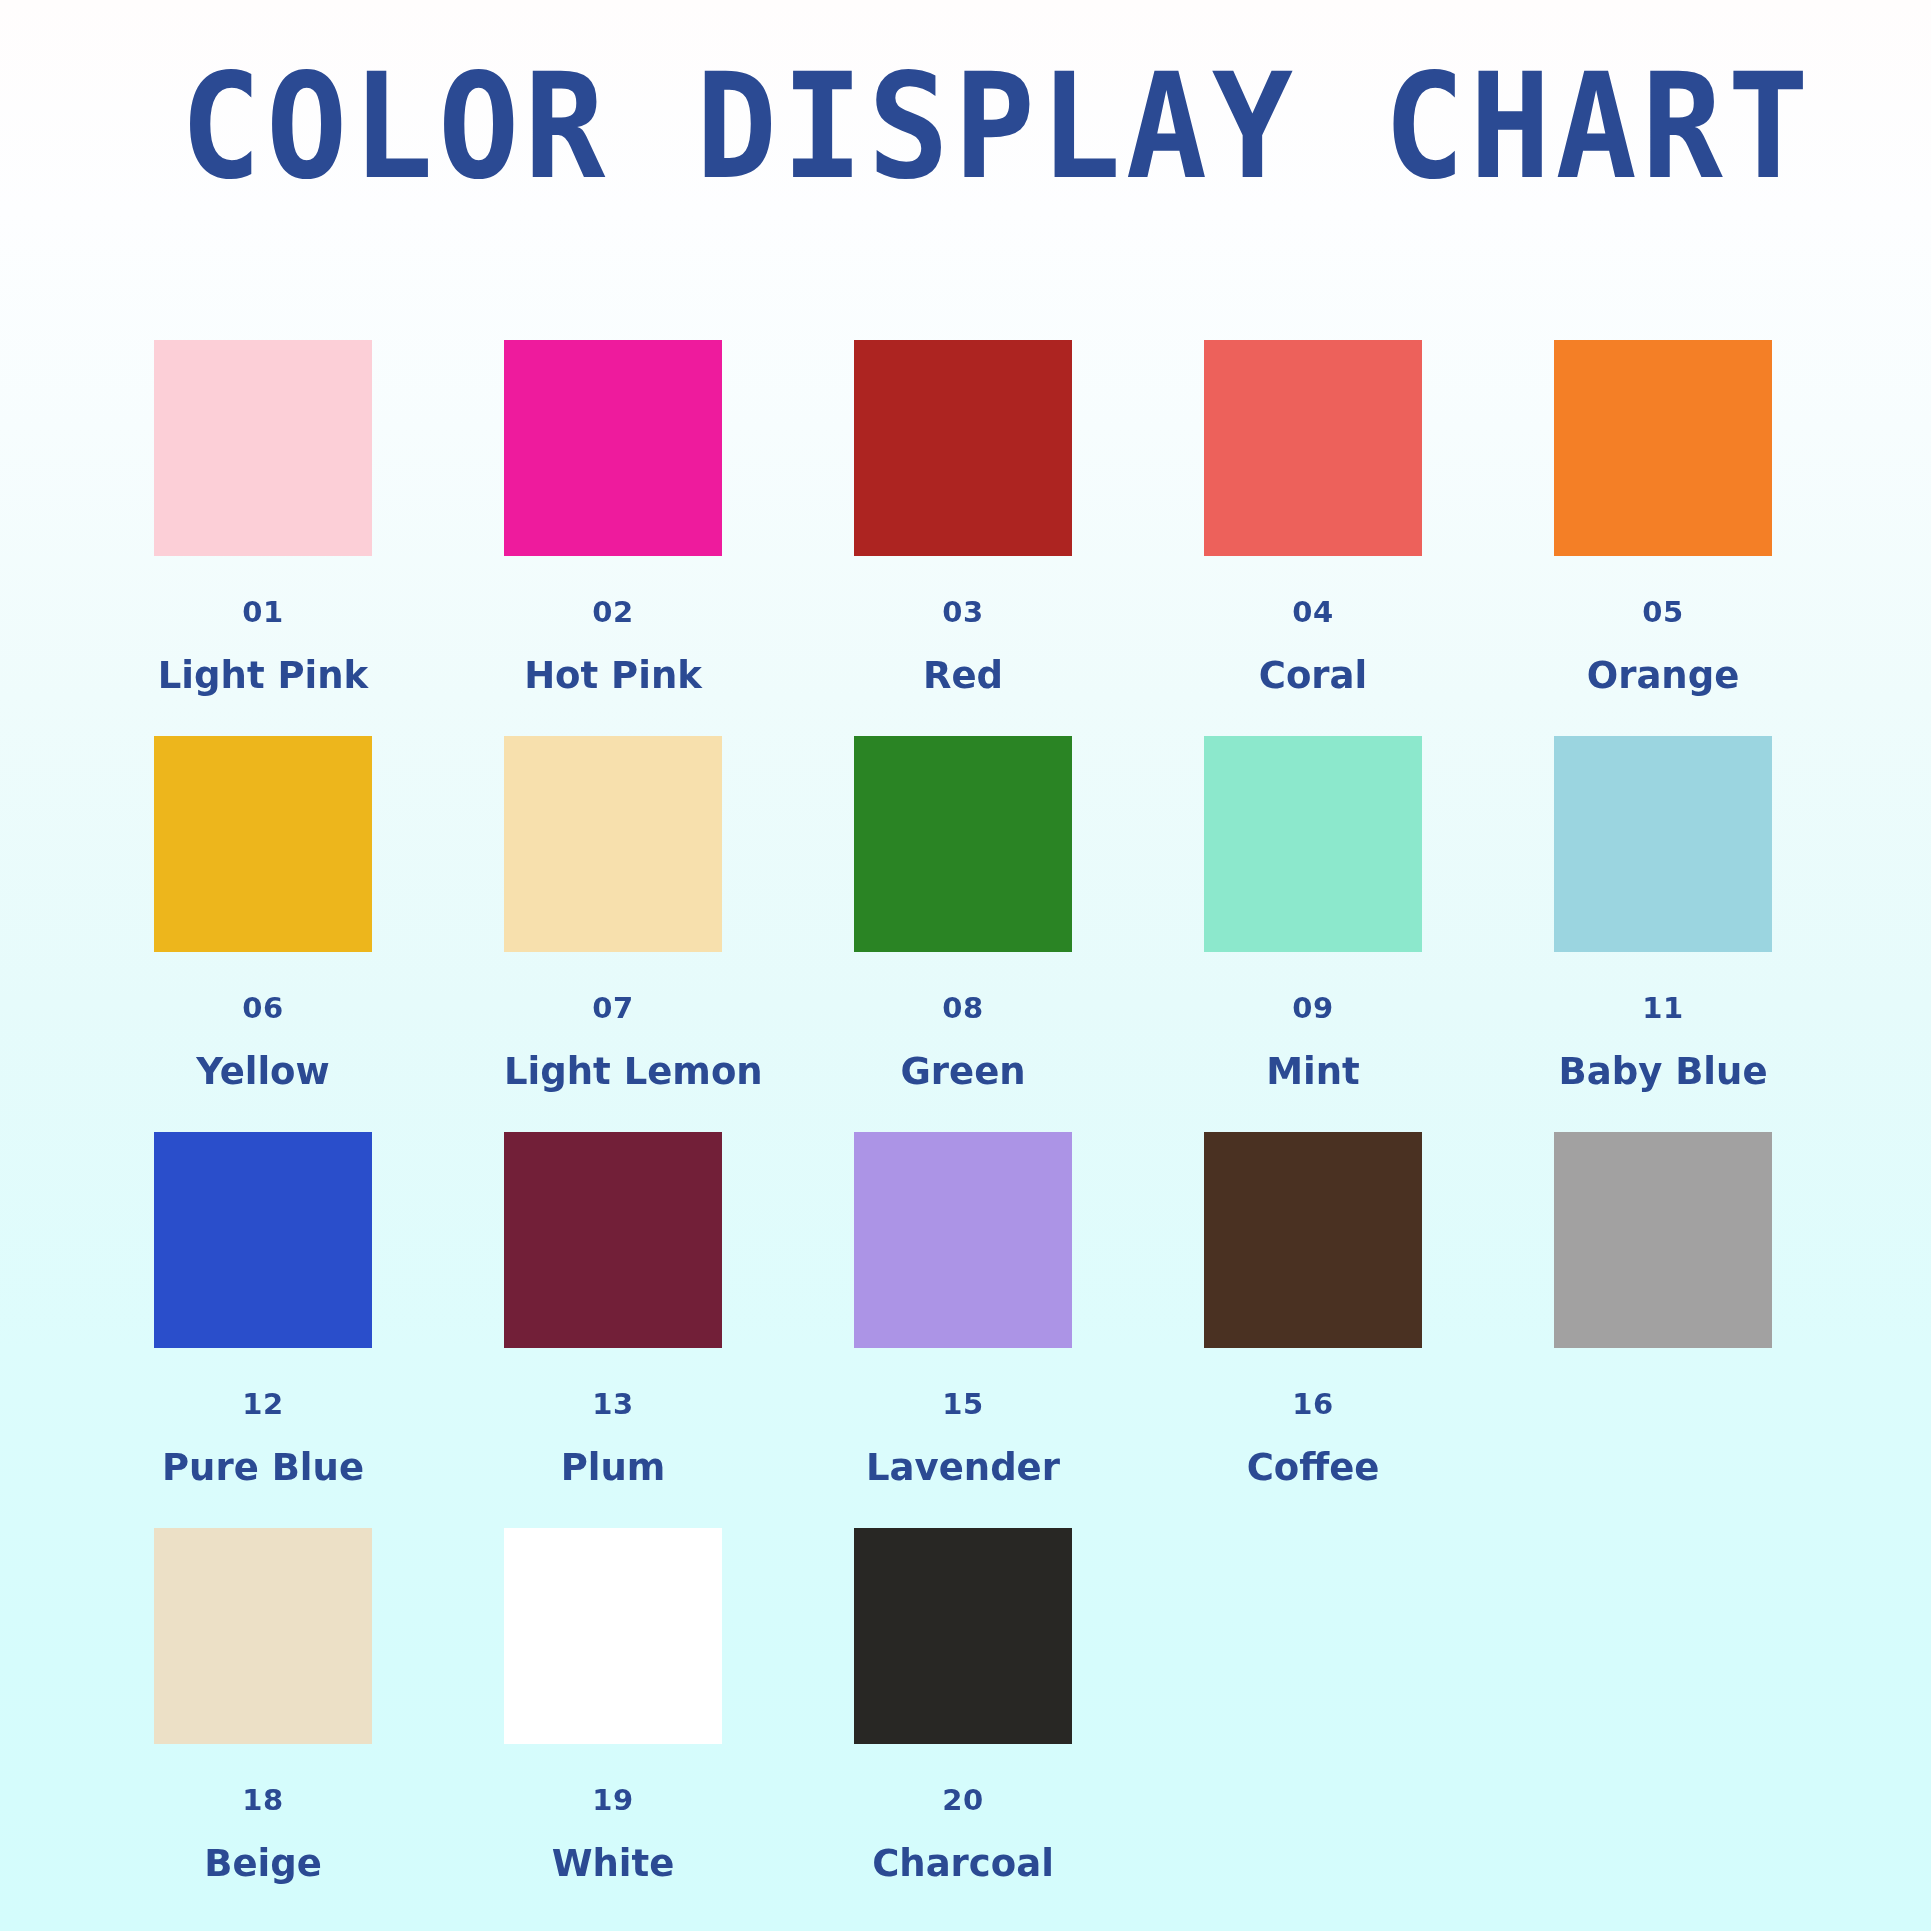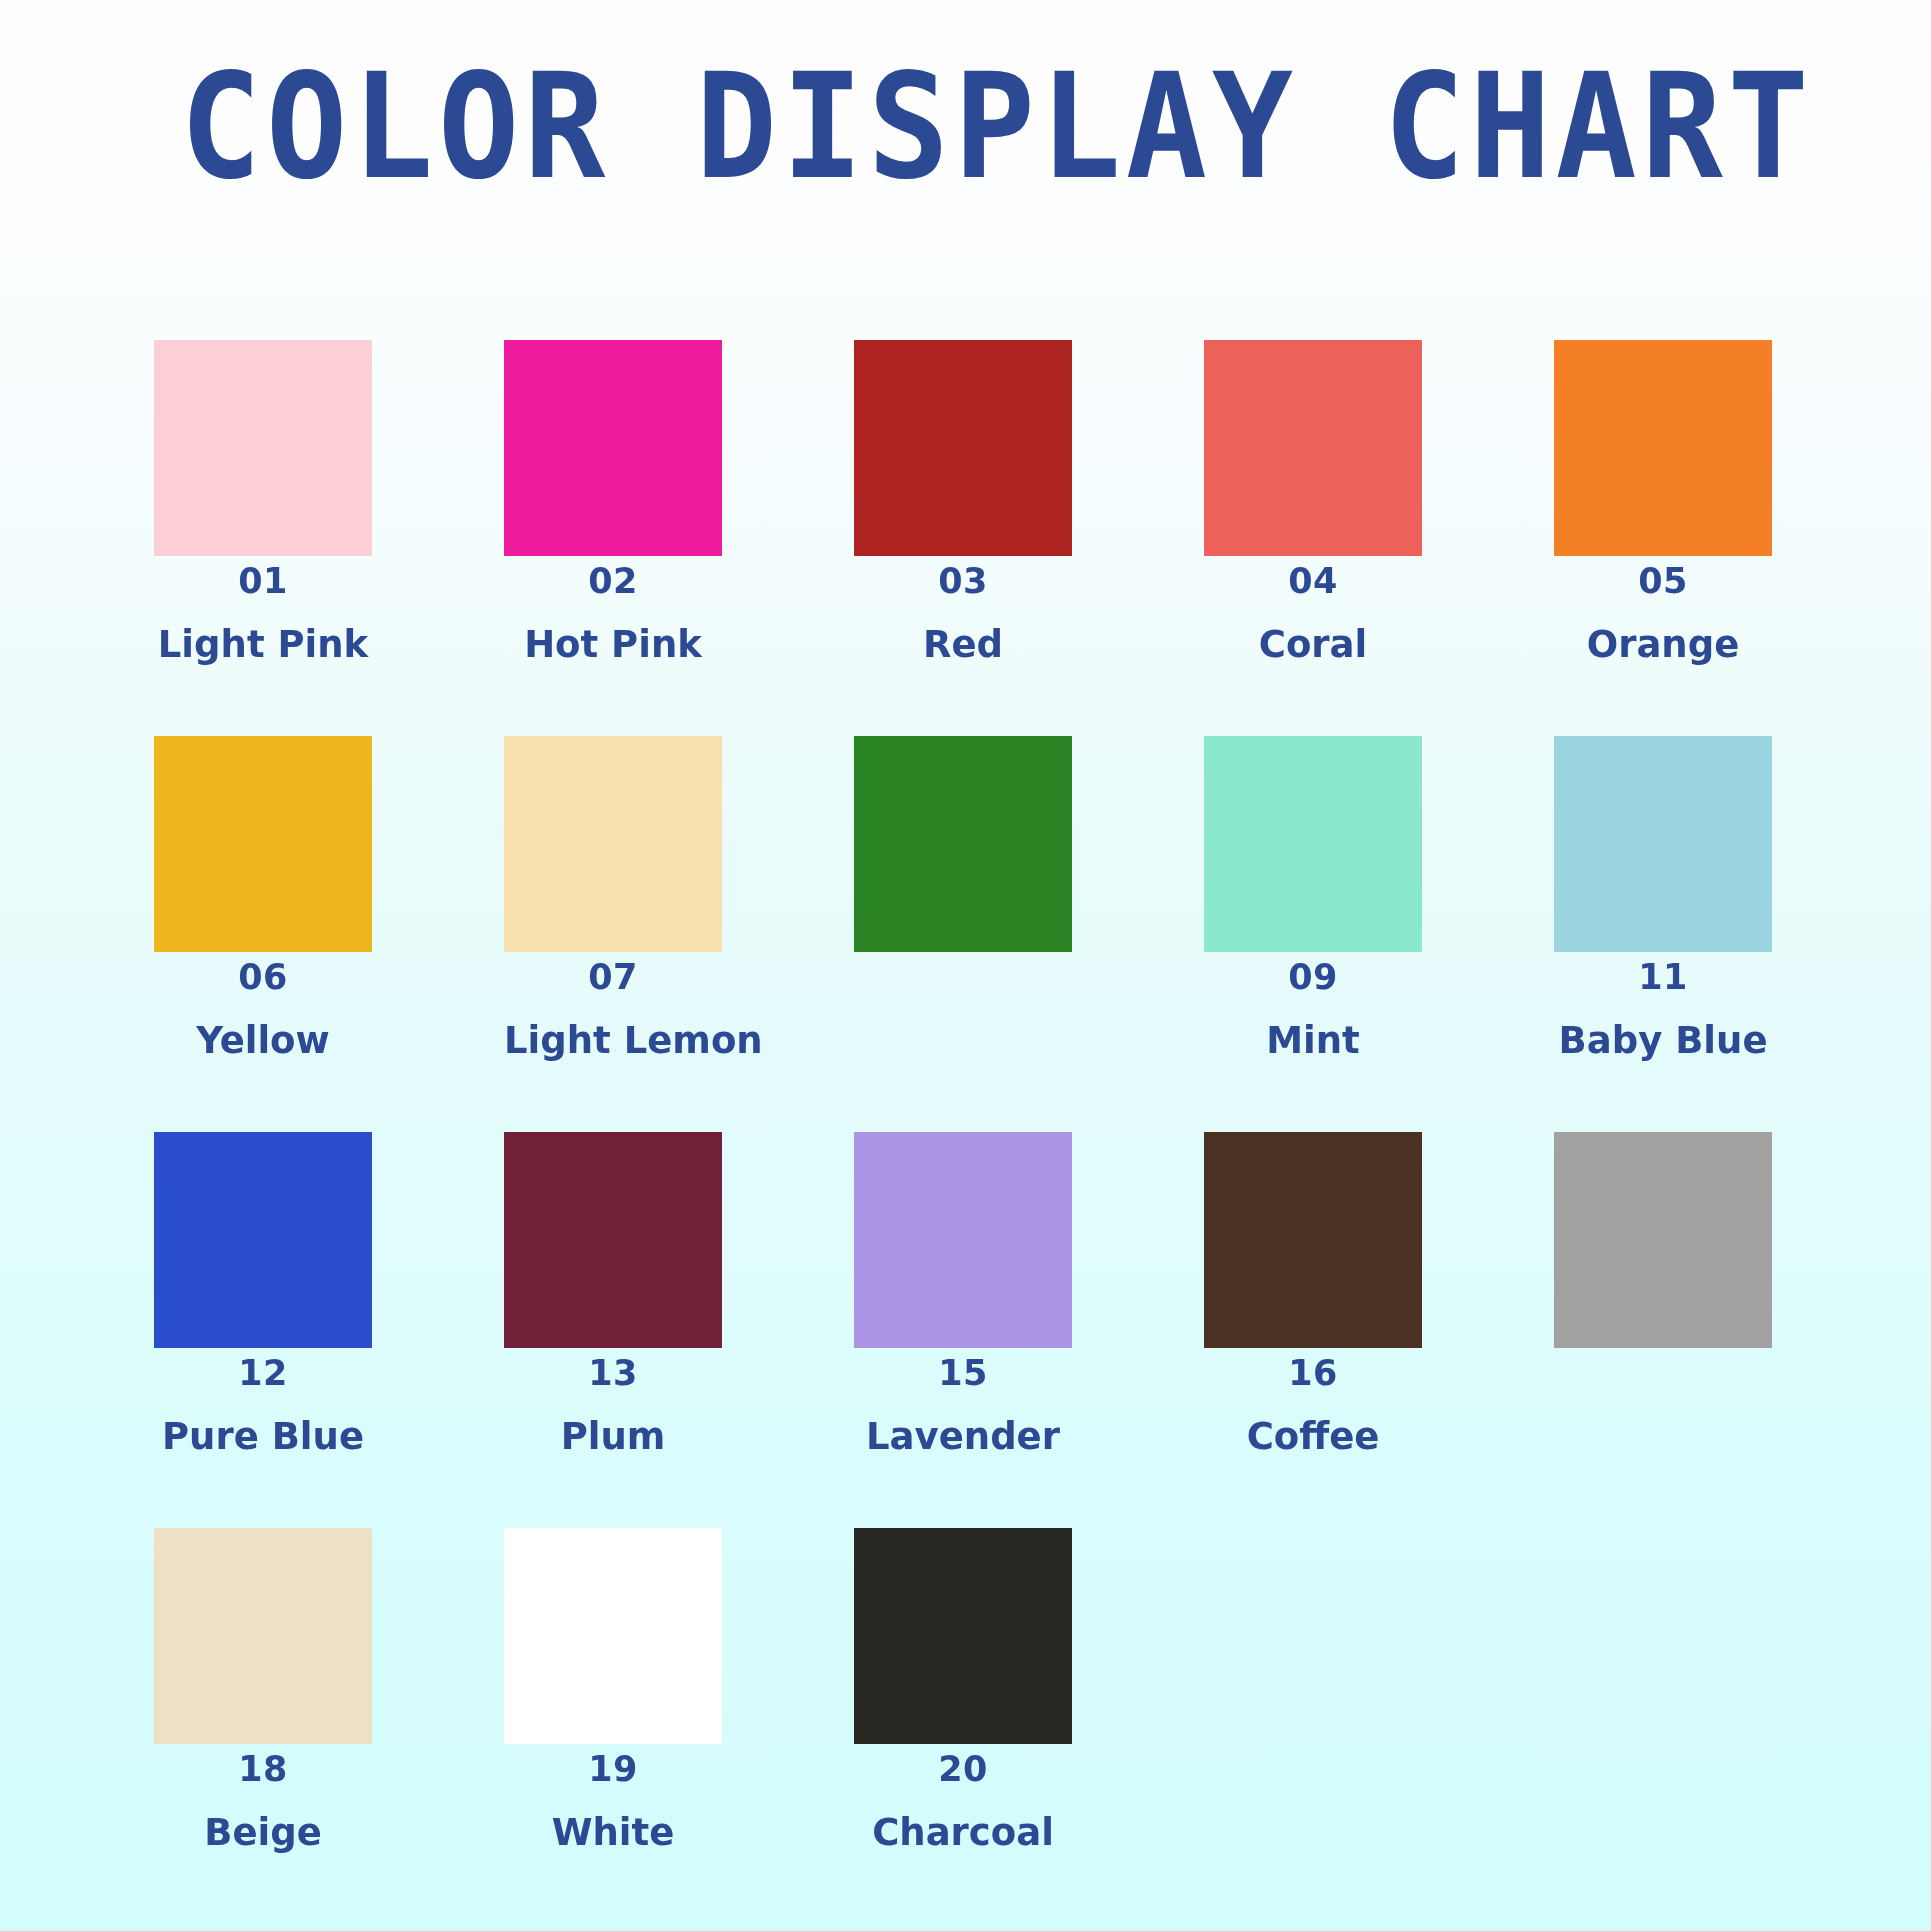--- a/index.html
+++ b/index.html
@@ -82,22 +82,22 @@
 
   .swatch-caption {
     width: 218px;
     text-align: center;
     color: #2b4a93;
     font-weight: bold;
     font-family: "DejaVu Sans", "Liberation Sans", sans-serif;
   }
 
   .swatch-num {
-    margin-top: 4px;
-    font-size: 35px;
+    margin-top: 35px;
+    font-size: 29px;
     line-height: 42px;
     letter-spacing: 0.5px;
   }
 
   .swatch-name {
     margin-top: 21px;
     font-size: 37px;
     line-height: 44px;
     white-space: nowrap;
   }
@@ -156,20 +156,24 @@
       </div>
       <div class="swatch-cell">
         <div class="swatch-chip" style="background: rgb(247, 224, 173);"></div>
         <div class="swatch-caption">
           <div class="swatch-num">07</div>
           <div class="swatch-name">Light Lemon</div>
         </div>
       </div>
       <div class="swatch-cell">
         <div class="swatch-chip" style="background: rgb(42, 132, 36);"></div>
+        <div class="swatch-caption">
+          <div class="swatch-num">08</div>
+          <div class="swatch-name">Green</div>
+        </div>
       </div>
       <div class="swatch-cell">
         <div class="swatch-chip" style="background: rgb(140, 232, 204);"></div>
         <div class="swatch-caption">
           <div class="swatch-num">09</div>
           <div class="swatch-name">Mint</div>
         </div>
       </div>
       <div class="swatch-cell">
         <div class="swatch-chip" style="background: rgb(155, 213, 224);"></div>

